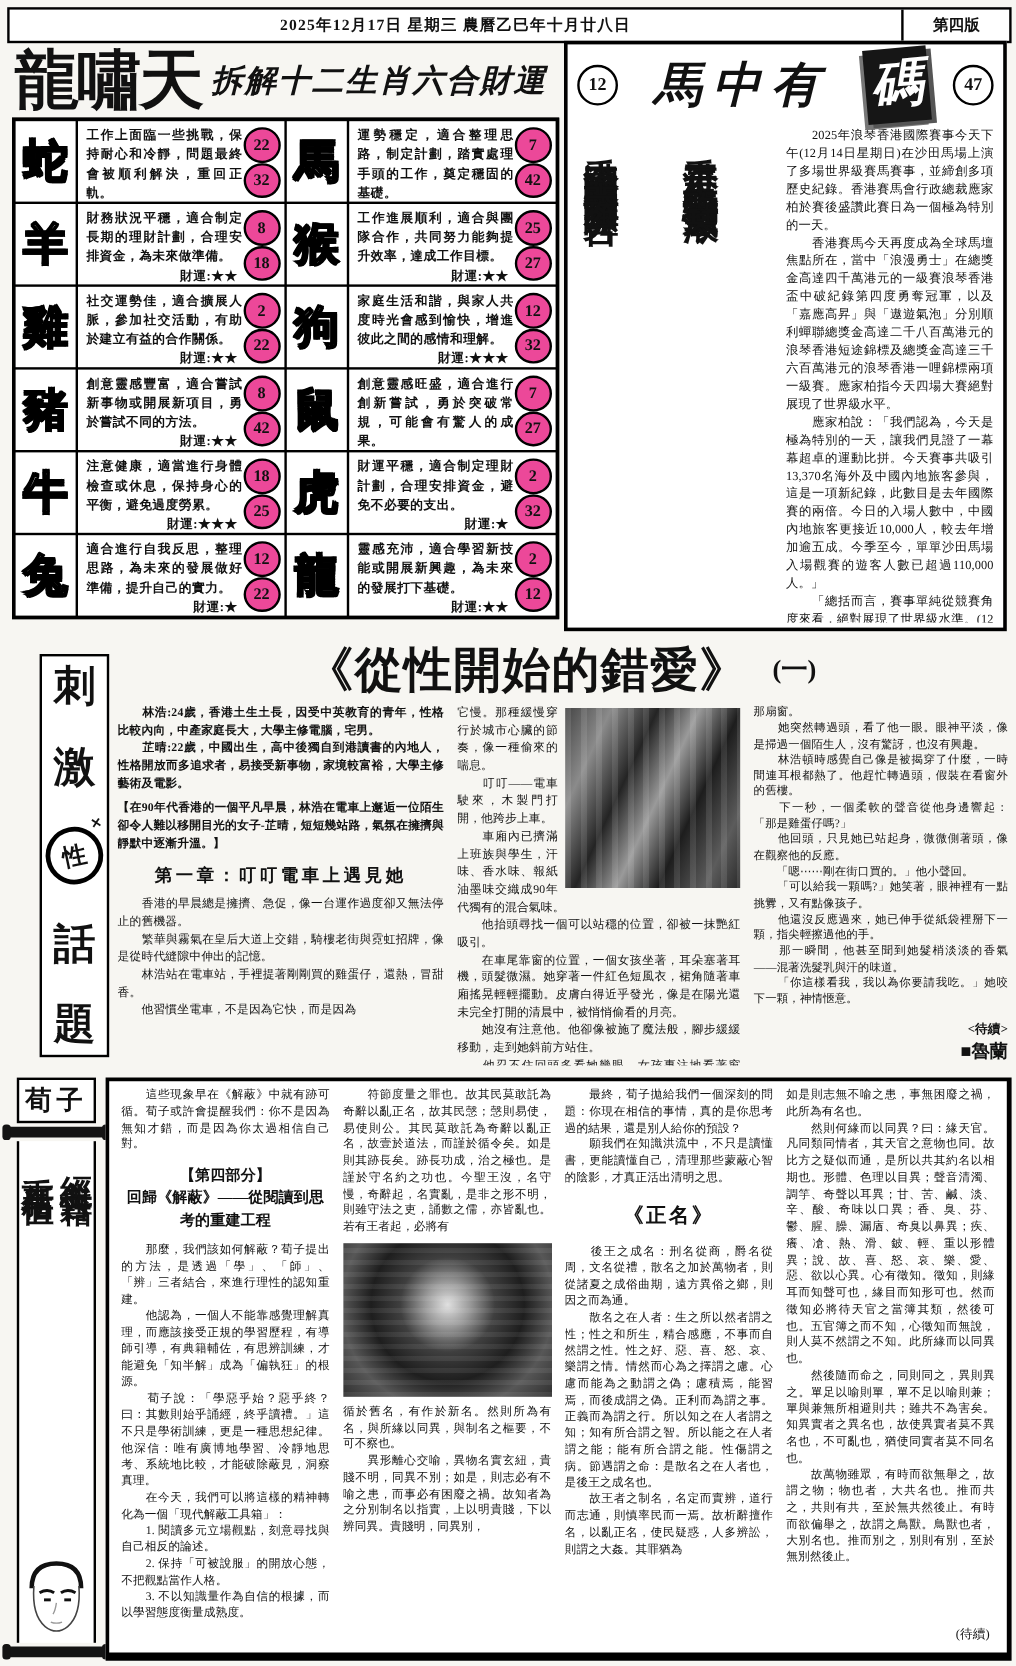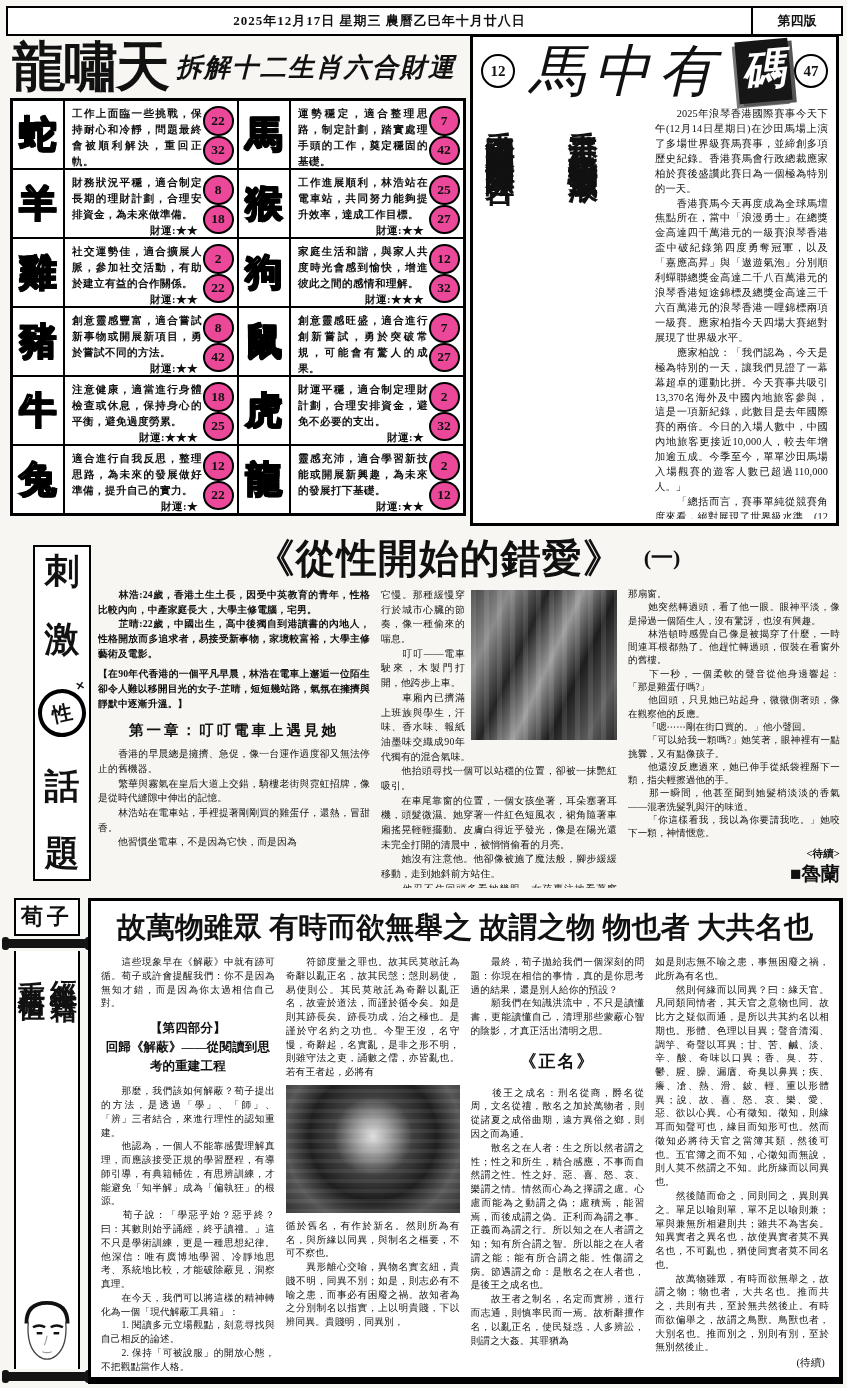--- a/index.html
+++ b/index.html
@@ -34,21 +34,21 @@
   .z-nums{width:32px;display:flex;flex-direction:column;justify-content:space-around;align-items:center;}
   .num-circle{width:27px;height:27px;border:2px solid #000;border-radius:50%;display:flex;
               align-items:center;justify-content:center;font-size:13.5px;font-weight:bold;background:#ec4899;}
 
   
   #horse{position:absolute;left:470px;top:34px;width:369px;height:492px;border:3px solid #000;
          background:#fff;padding:3px 8px 4px;box-sizing:border-box;display:flex;flex-direction:column;}
   .h-head{height:62px;display:flex;align-items:center;justify-content:space-between;border-bottom:1px solid #fff;}
   .h-badge{width:30px;height:30px;border:2.5px solid #000;border-radius:50%;display:flex;flex-shrink:0;
            align-items:center;justify-content:center;font-weight:bold;font-size:15px;background:#fff;z-index:2;}
-  .h-title{font-size:56px;font-weight:400;font-style:italic;letter-spacing:9px;line-height:1;white-space:nowrap;}
+  .h-title{font-size:40px;font-weight:700;font-style:italic;letter-spacing:9px;line-height:1;white-space:nowrap;}
   .h-accent{font-size:43px;font-weight:900;font-style:italic;color:#fff;background:#161616;
             padding:1px 5px 3px;transform:rotate(-5deg);display:inline-block;
             box-shadow:4px 3px 0 #555, -3px 4px 0 #777;}
   .h-b47{margin-left:-10px;}
   .h-content{flex:1;display:flex;overflow:hidden;padding-top:4px;gap:44px;}
   .h-vert{writing-mode:vertical-rl;width:39px;line-height:39px;font-size:30px;font-weight:900;
           letter-spacing:4px;flex:0 0 39px;}
   .h-body{flex:1;font-size:10.3px;line-height:1.45;padding-left:8px;letter-spacing:.1px;overflow:hidden;}
 
   
@@ -69,21 +69,21 @@
   .n-col2{flex:0 0 236px;}
   .n-col3{flex:1;display:flex;flex-direction:column;font-size:9.5px;line-height:1.4;}
   .n-intro{font-weight:bold;}
   .n-setting{font-weight:bold;margin-top:6px;}
   .n-chapter{font-size:14.5px;font-weight:900;text-align:center;letter-spacing:3px;margin:8px 0 6px;}
   .photo-tram{float:right;width:146px;height:150px;margin:2px 0 3px 6px;
       background:
         repeating-linear-gradient(90deg,rgba(255,255,255,.10) 0 5px,rgba(0,0,0,0) 5px 13px),
         linear-gradient(115deg,#454545 0%,#8b8b8b 18%,#242424 36%,#9a9a9a 52%,#1d1d1d 68%,#5c5c5c 86%,#2a2a2a 100%);}
   .n-end{margin-top:auto;text-align:right;font-size:10.5px;font-weight:bold;}
-  .n-author{text-align:right;font-size:19px;font-weight:900;}
+  .n-author{text-align:right;font-size:15px;font-weight:900;}
 
   
   #xscroll{position:absolute;left:4px;top:898px;width:86px;height:486px;display:flex;
            flex-direction:column;align-items:center;}
   .xs-title{width:62px;border:2px solid #000;background:#fff;font-size:22px;font-weight:900;
             text-align:center;padding:2px 0;letter-spacing:4px;}
   .xs-roller{width:84px;height:9px;background:#141414;border-radius:4px;margin:3px 0;position:relative;}
   .xs-roller::before,.xs-roller::after{content:"";position:absolute;top:-2px;width:7px;height:13px;
             background:#141414;border-radius:3px;}
   .xs-roller::before{left:-3px;}
@@ -152,21 +152,21 @@
       <div class="z-fortune">財運:★★</div>
       </div>
     <div class="z-nums">
         <div class="num-circle">8</div>
       <div class="num-circle">18</div>
       </div>
   </div>
   <div class="z-animal">猴</div>
   <div class="z-cell">
     <div class="z-main just">
-        <span class="prewrap">工作進展順利，林浩站在電車站，共同努力能夠提升效率，達成工作目標。</span>
+        <span class="prewrap">工作進展順利，適合與團隊合作，共同努力能夠提升效率，達成工作目標。</span>
       <div class="z-fortune">財運:★★</div>
       </div>
     <div class="z-nums">
         <div class="num-circle">25</div>
       <div class="num-circle">27</div>
       </div>
   </div>
 
   <div class="z-animal">雞</div>
   <div class="z-cell">
@@ -352,21 +352,20 @@
       <rect x="21" y="37" width="6" height="2.6" fill="#111"></rect>
       <rect x="39" y="37" width="6" height="2.6" fill="#111"></rect>
       <path d="M32 41 Q31 48 29 51" stroke="#999" stroke-width="1.2" fill="none"></path>
       <path d="M27 58 Q32 60 37 58" stroke="#999" stroke-width="1.2" fill="none"></path>
     </svg>
   </div>
   <div class="xs-roller"></div>
 </div>
 
 <div id="xbox">
-  <div class="xb-head">故萬物雖眾 有時而欲無舉之 故謂之物 物也者 大共名也</div>
   <div class="xb-cols">
     <div class="x-col just">
       <span class="prewrap">　　這些現象早在《解蔽》中就有跡可循。荀子或許會提醒我們：你不是因為無知才錯，而是因為你太過相信自己對。</span>
       <div class="x-h1 prewrap">【第四部分】
 回歸《解蔽》——從閱讀到思考的重建工程</div>
       <span class="prewrap">　　那麼，我們該如何解蔽？荀子提出的方法，是透過「學」、「師」、「辨」三者結合，來進行理性的認知重建。
 　　他認為，一個人不能靠感覺理解真理，而應該接受正規的學習歷程，有導師引導，有典籍輔佐，有思辨訓練，才能避免「知半解」成為「偏執狂」的根源。
 　　荀子說：「學惡乎始？惡乎終？曰：其數則始乎誦經，終乎讀禮。」這不只是學術訓練，更是一種思想紀律。他深信：唯有廣博地學習、冷靜地思考、系統地比較，才能破除蔽見，洞察真理。
 　　在今天，我們可以將這樣的精神轉化為一個「現代解蔽工具箱」：
 　　1. 閱讀多元立場觀點，刻意尋找與自己相反的論述。

